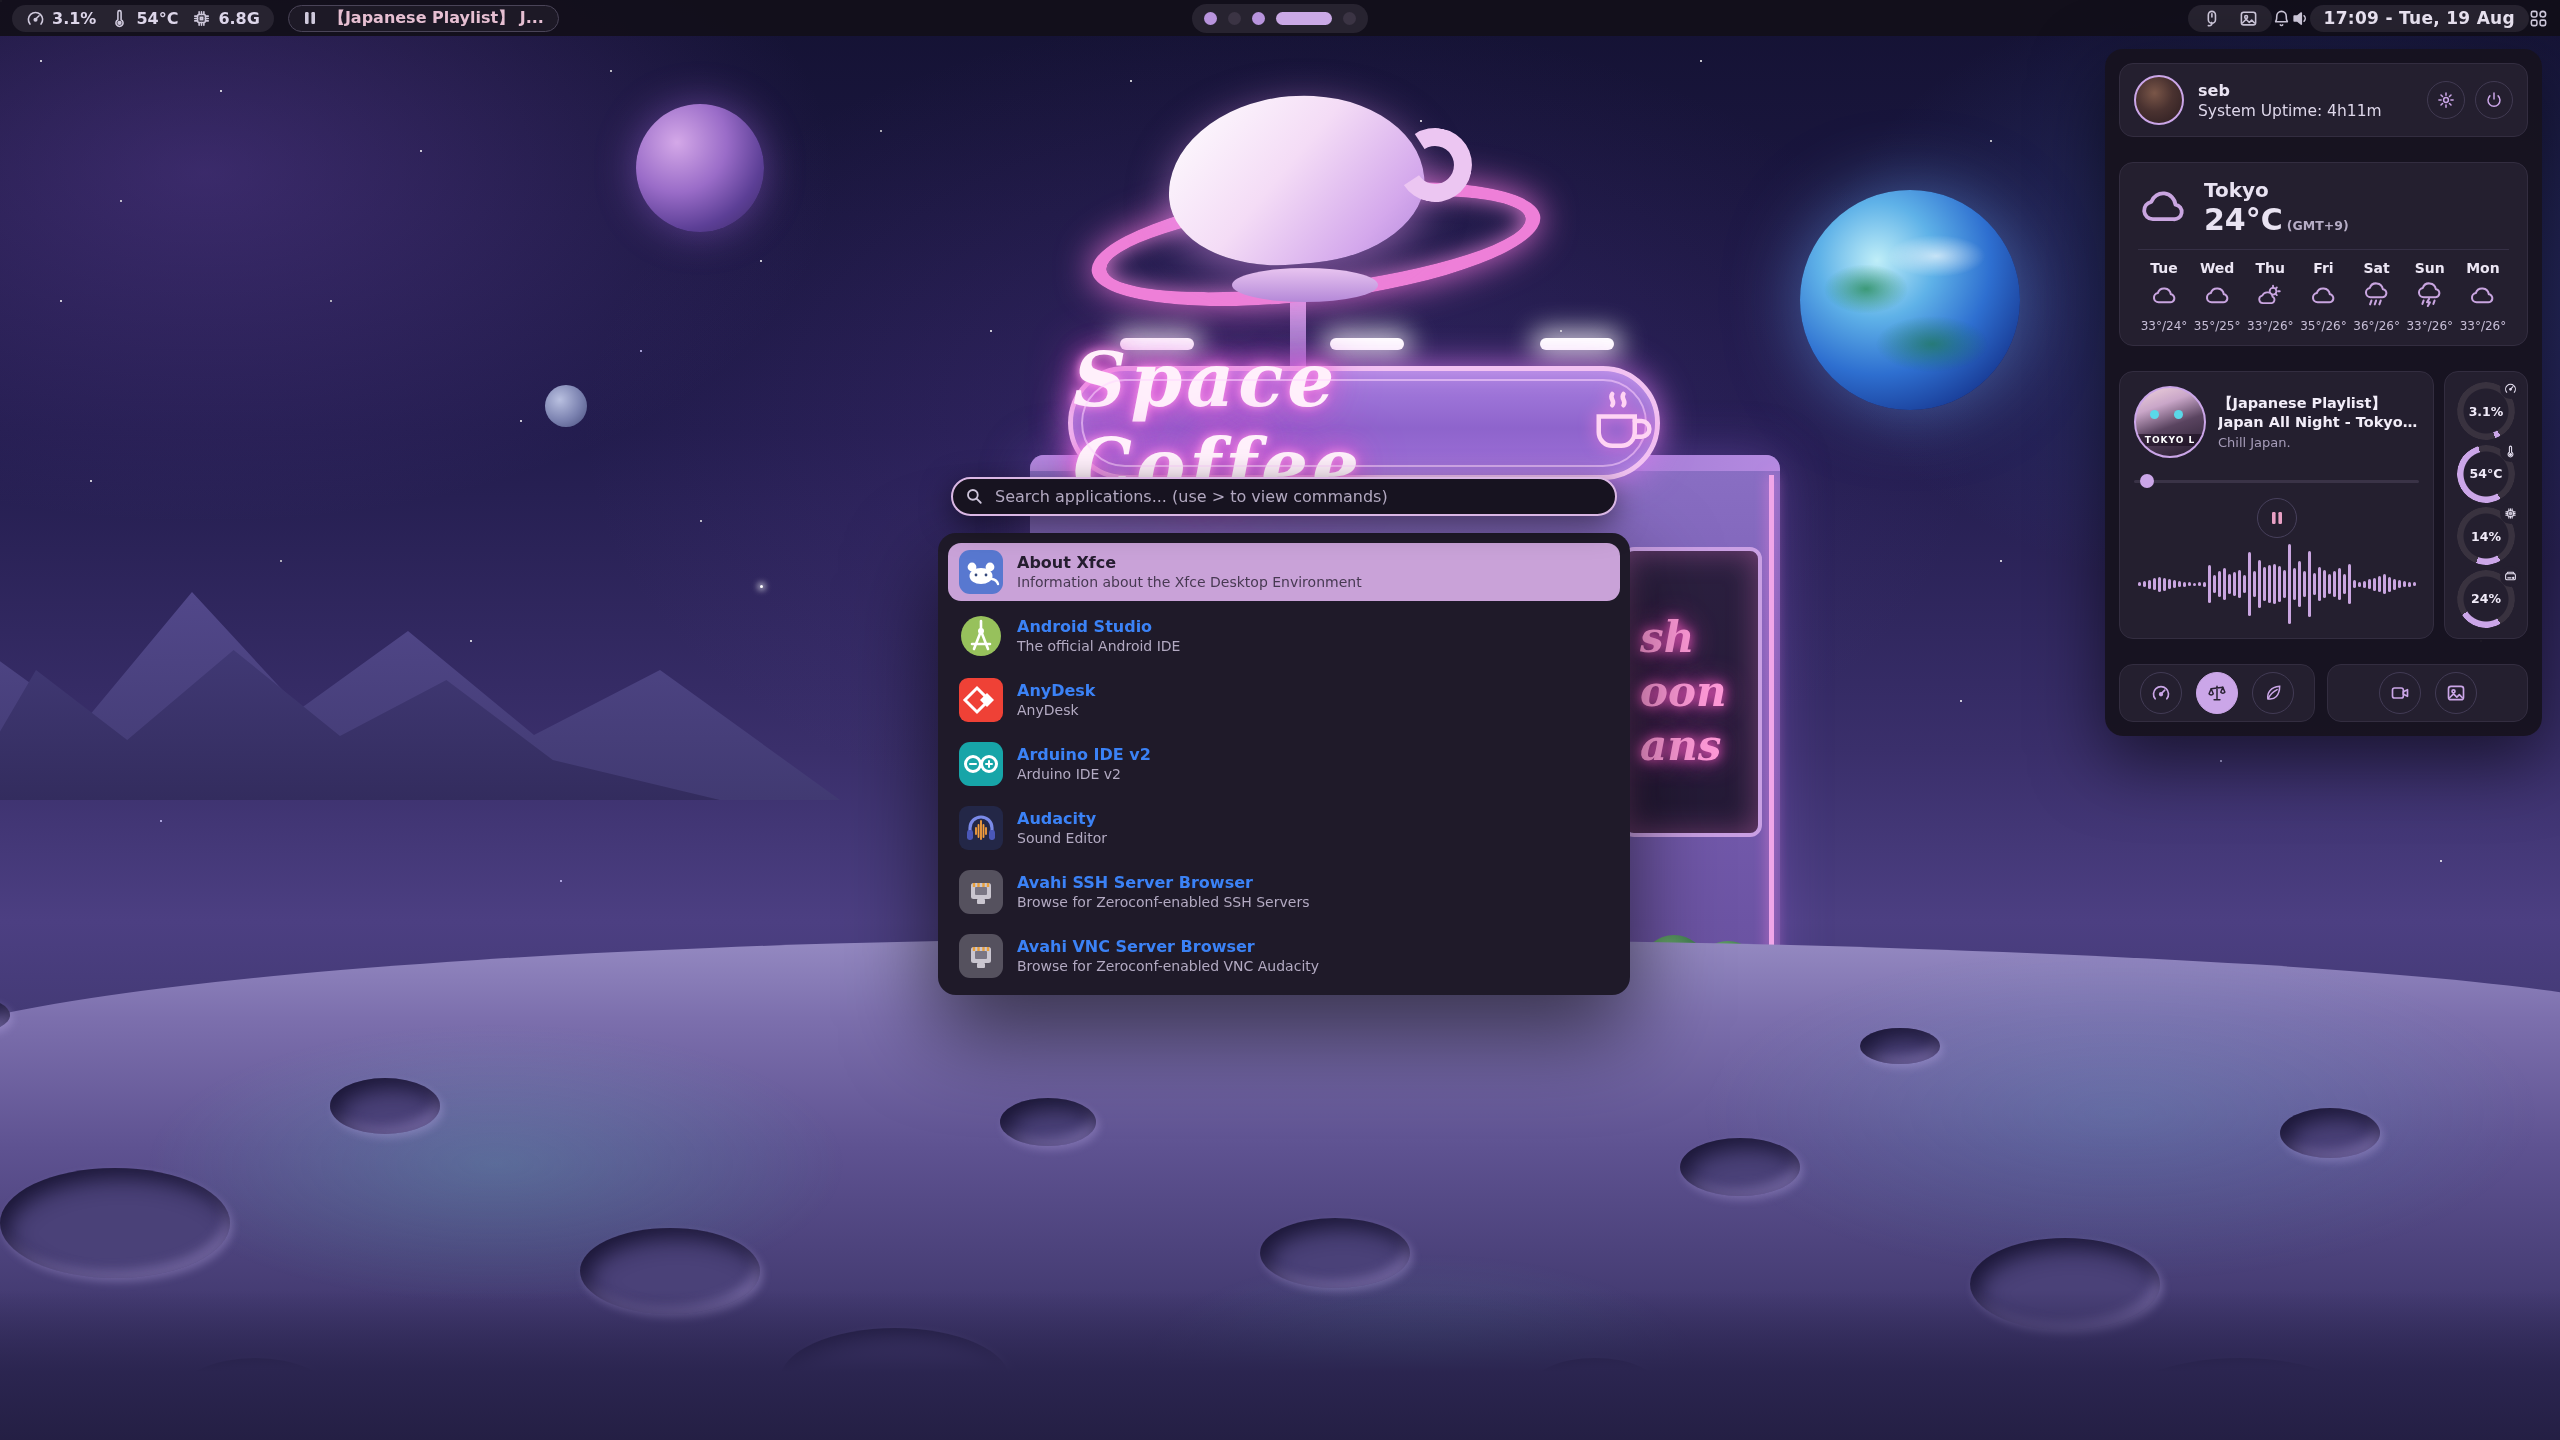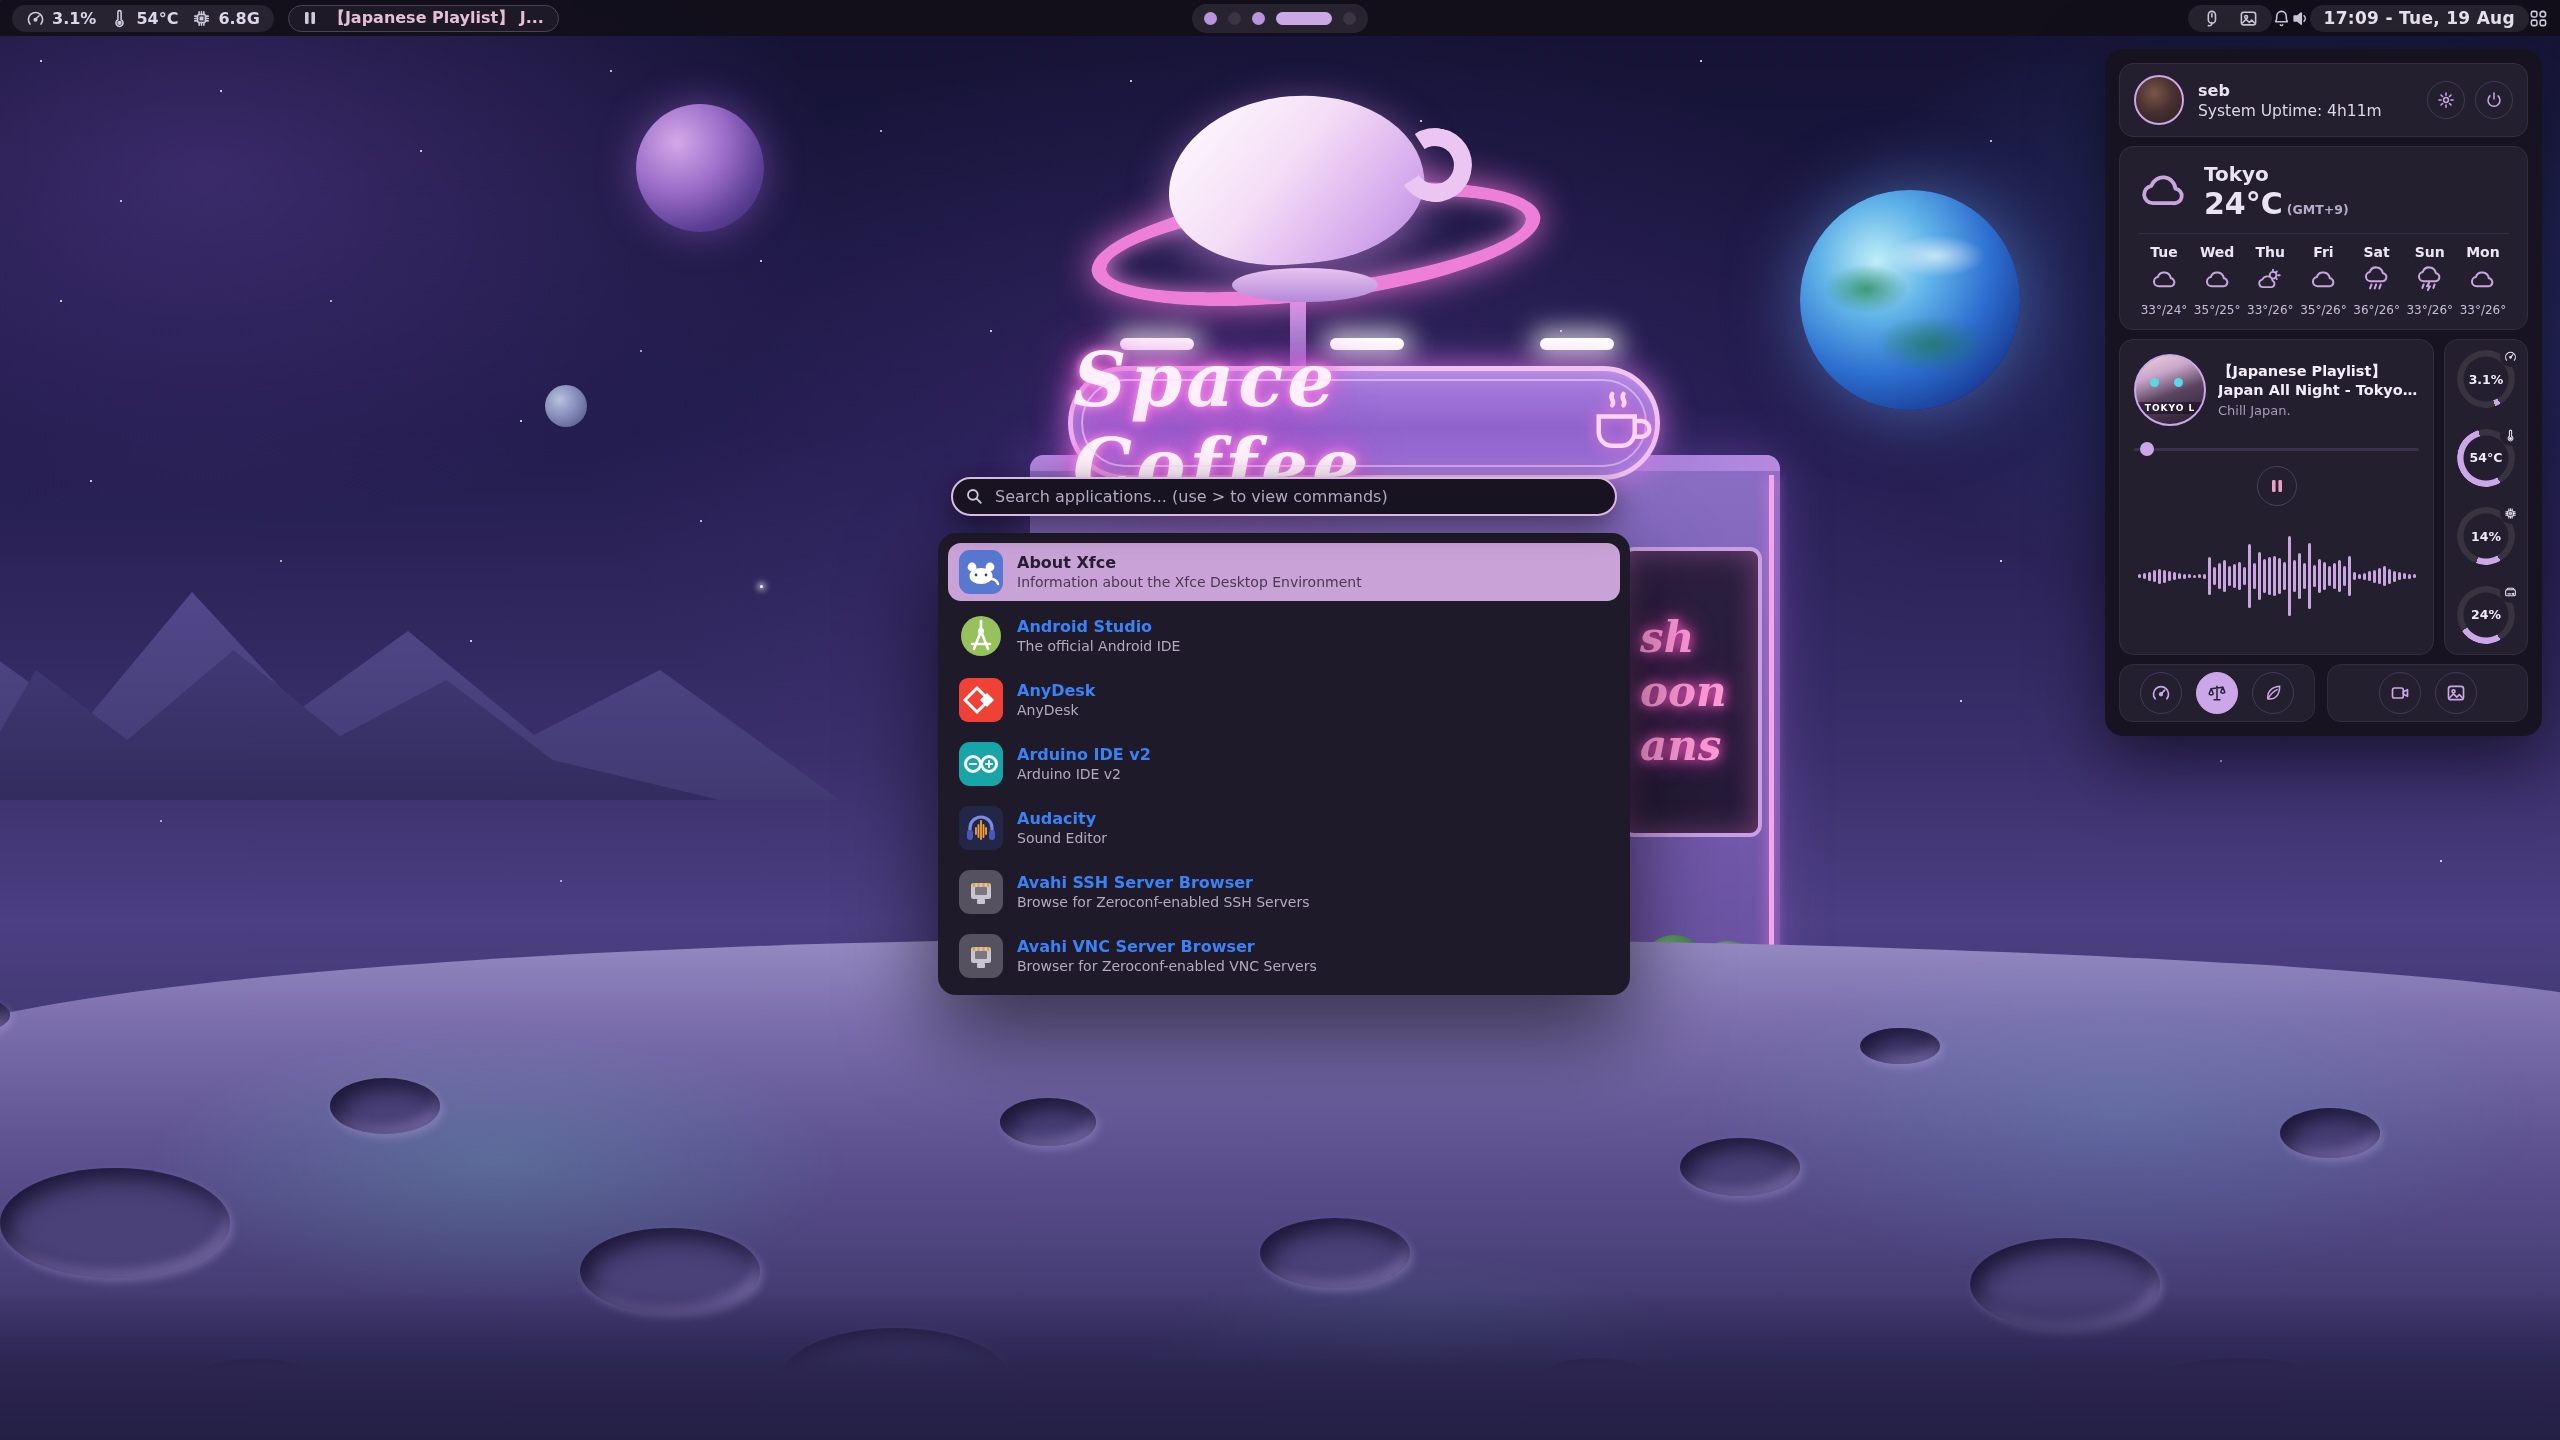--- a/index.html
+++ b/index.html
@@ -135,21 +135,21 @@
   .row .tile { width:44px; height:44px; flex:none; }
   .row .tile svg { width:44px; height:44px; display:block; }
   .rt { display:flex; flex-direction:column; gap:2px; min-width:0; }
   .rt .title { font-size:16px; font-weight:bold; color:#3b82f6; line-height:1.2; }
   .rt .sub   { font-size:14px; color:#b3aac2; line-height:1.2; }
   .row.selected .title { color:#251d30; }
   .row.selected .sub   { color:#473952; }
 
   
   #panel { position:absolute; left:2105px; top:49px; width:437px; height:687px; z-index:35;
-    background:rgba(23,19,31,.97); border-radius:18px; padding:14px; display:flex; flex-direction:column; gap:9px;
+    background:rgba(23,19,31,.97); border-radius:18px; padding:14px; display:flex; flex-direction:column; gap:25px;
     box-shadow:0 24px 70px rgba(0,0,0,.55); color:#e9e3f2; }
   .card { background:#241f2f; border:1px solid #332d40; border-radius:14px; }
 
   #user-card { display:flex; align-items:center; gap:14px; padding:11px 14px; height:74px; }
   #avatar { width:50px; height:50px; border-radius:50%; border:2px solid #cba6e8; flex:none;
     background:radial-gradient(circle at 40% 35%, #7a5648 0%, #4a3230 45%, #2a1c20 100%); }
   #user-texts { display:flex; flex-direction:column; gap:2px; }
   #user-name { font-size:16px; font-weight:bold; }
   #user-uptime { font-size:15.5px; color:#ded7ea; }
   #user-btns { margin-left:auto; display:flex; gap:10px; }
@@ -484,21 +484,21 @@
           <svg viewBox="0 0 44 44">
             <rect width="44" height="44" rx="11" fill="#55515e"></rect>
             <rect x="12" y="13" width="20" height="16" rx="2.5" fill="#cac6d0"></rect>
             <rect x="18" y="29" width="8" height="5" rx="1" fill="#cac6d0"></rect>
             <path d="M15 13v4 M19.5 13v4 M24.5 13v4 M29 13v4" stroke="#e8a03c" stroke-width="2.4"></path>
             <rect x="16" y="17" width="12" height="8" rx="1" fill="#7a7684"></rect>
           </svg>
         </span>
         <span class="rt">
           <span class="title">Avahi VNC Server Browser</span>
-          <span class="sub">Browser for Zeroconf-enabled VNC Servers</span>
+          <span class="sub">Browse for Zeroconf-enabled VNC Audacity</span>
         </span>
       </div>
     </div>
 </div>
 
 <div id="panel">
 
   <div class="card" id="user-card">
     <div id="avatar"></div>
     <div id="user-texts">

